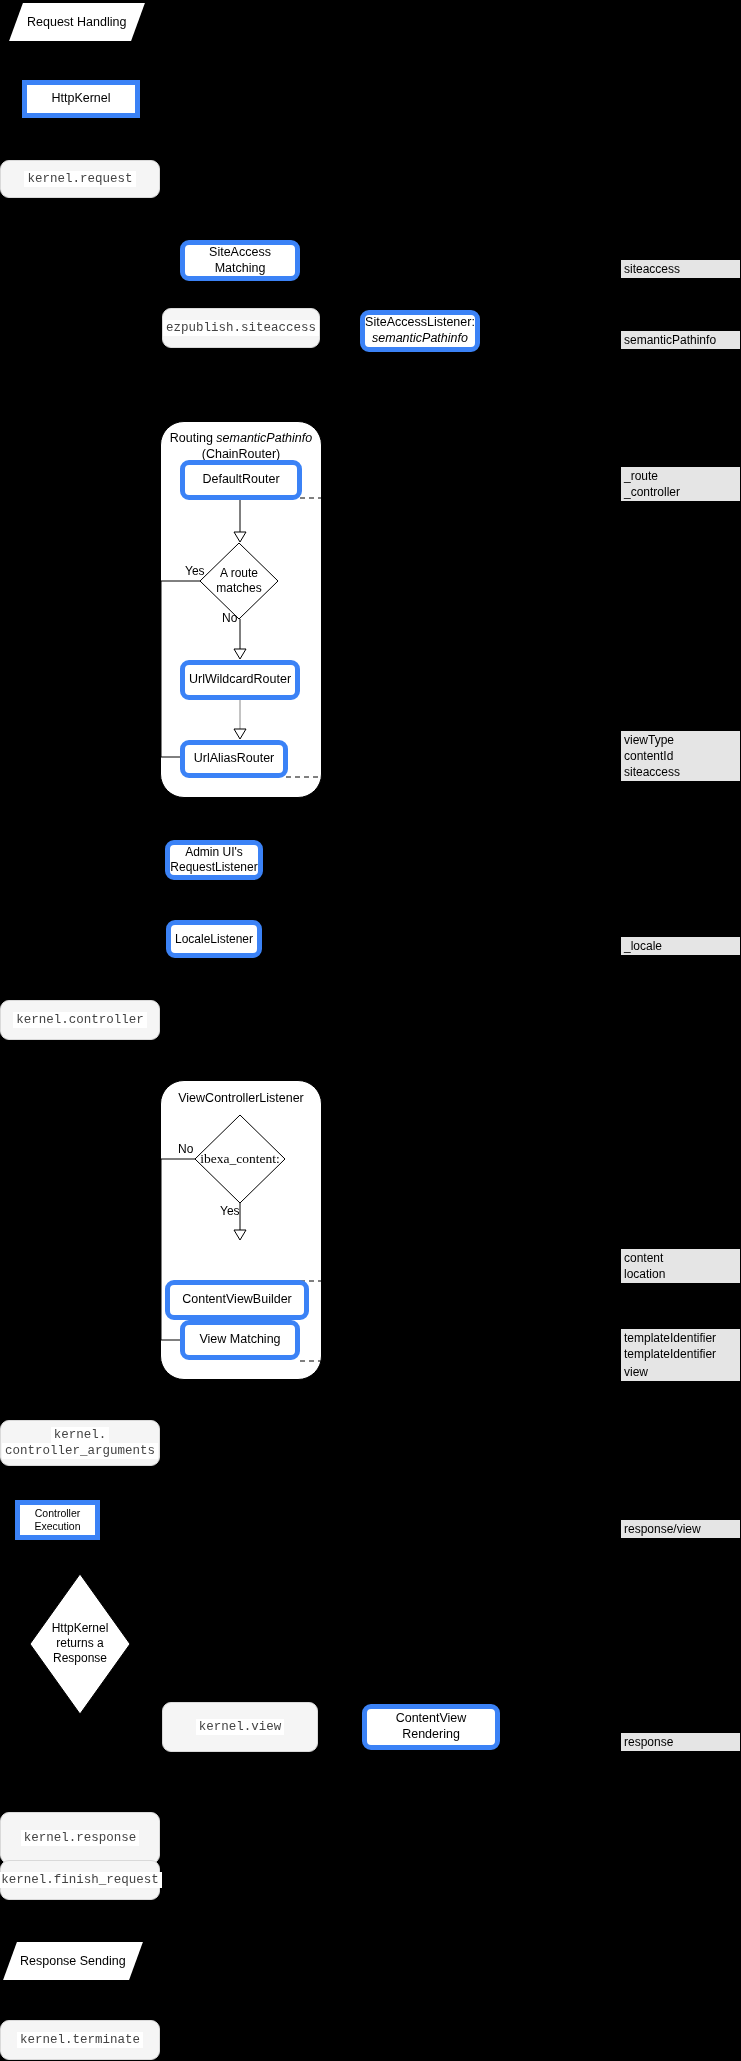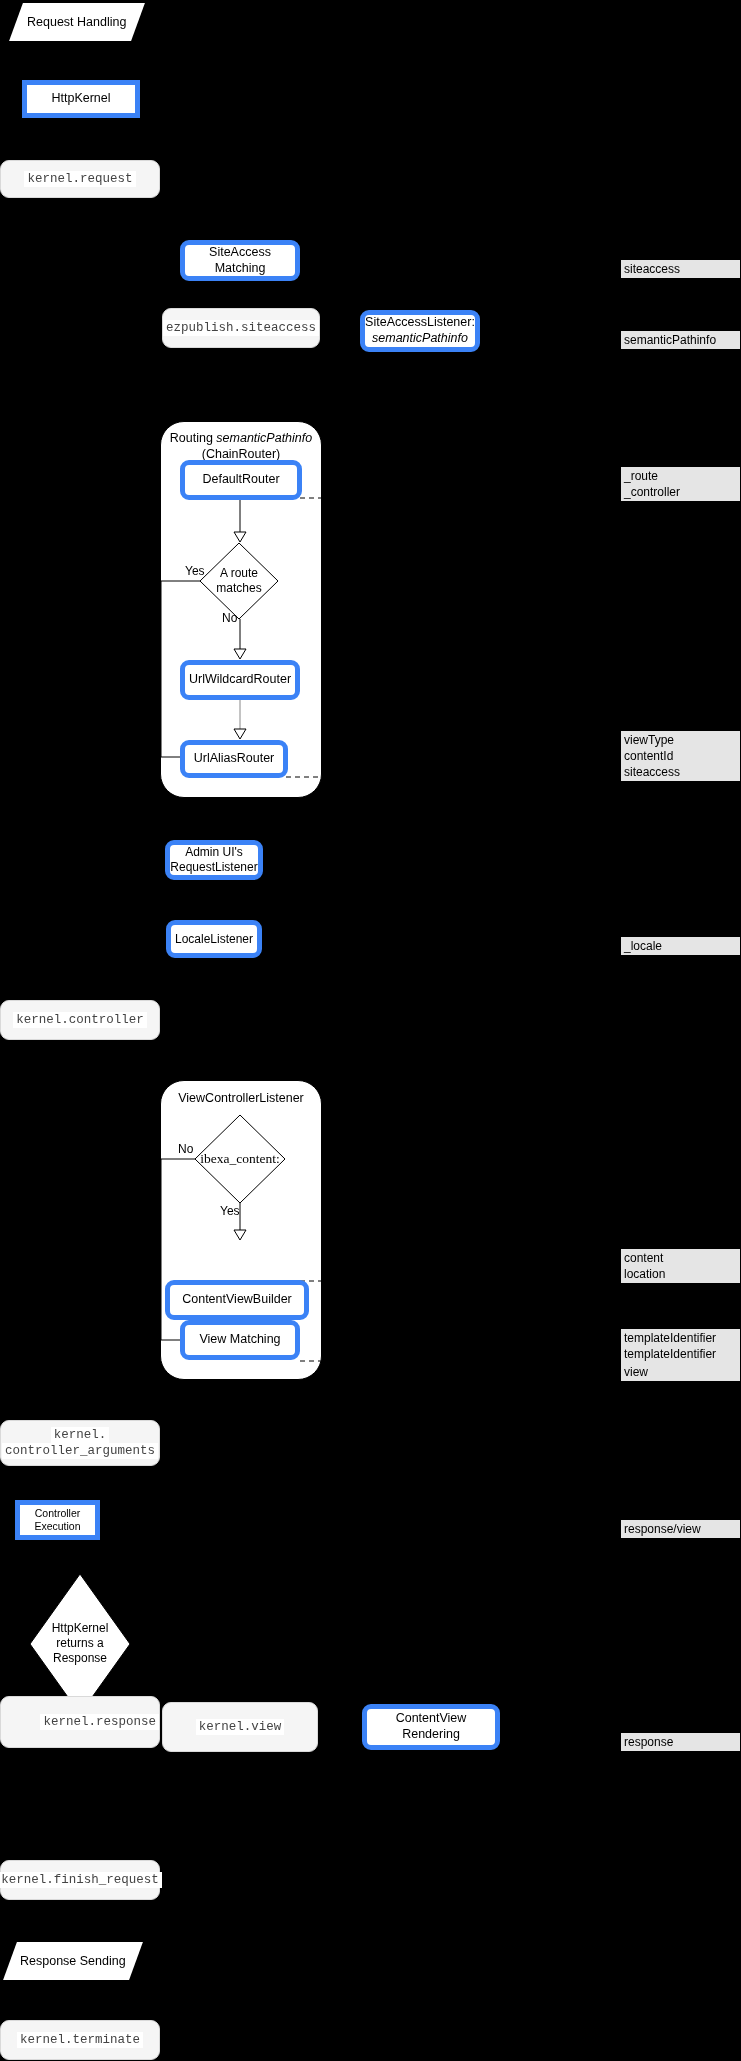--- a/index.html
+++ b/index.html
@@ -160,21 +160,21 @@
   </div>
 
   <div class="event" style="left:162px;top:1702px;width:156px;height:50px;">
     <span class="code">kernel.view</span>
   </div>
 
   <div class="wbox" style="left:362px;top:1704px;width:138px;height:46px;">
     <span>ContentView Rendering</span>
   </div>
 
-  <div class="event" style="left:0px;top:1696px;width:160px;height:52px;align-items:flex-end;">
+  <div class="event" style="left:0px;top:1812px;width:160px;height:52px;">
     <span class="code">kernel.response</span>
   </div>
 
   <div class="event" style="left:0px;top:1860px;width:160px;height:40px;">
     <span class="code">kernel.finish_request</span>
   </div>
 
   <div class="para" style="left:10px;top:1942px;width:126px;height:38px;">
     <span>Response Sending</span>
   </div>

